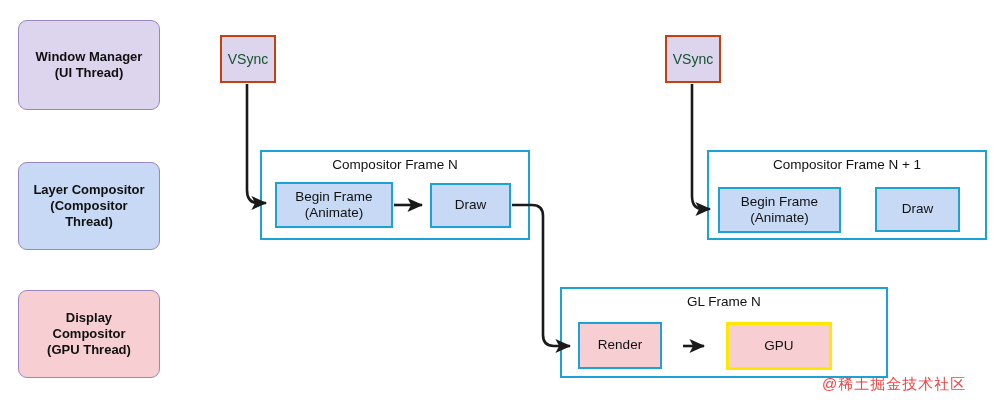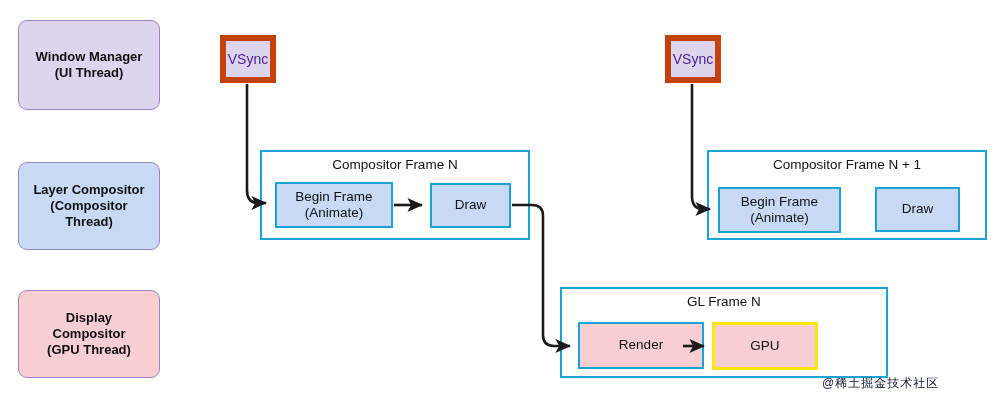--- a/index.html
+++ b/index.html
@@ -30,26 +30,26 @@
     font-size: 13px;
     color: #0f0f0f;
     line-height: 1.25;
     white-space: pre-line;
   }
 
   
   .vsync-box {
     position: absolute;
     box-sizing: border-box;
-    border: 6px solid #c2410c;
+    border: 2px solid #c2410c;
     display: flex;
     align-items: center;
     justify-content: center;
     font-size: 14px;
-    color: #4c1d95;
+    color: #14532d;
   }
 
   
   .frame-container {
     position: absolute;
     box-sizing: border-box;
     border: 2.5px solid #1ba3d6;
     background: transparent;
     text-decoration: underline;
   }
@@ -72,37 +72,38 @@
     align-items: center;
     justify-content: center;
     text-align: center;
     font-size: 13.5px;
     color: #111111;
     line-height: 1.2;
     white-space: pre-line;
   }
   .step-box.gpu-box {
     border: 3px solid #ffe800;
+    margin-left: 14px;
   }
 
   
   #connectors {
     position: absolute;
     left: 0;
     top: 0;
     width: 995px;
     height: 400px;
     pointer-events: none;
   }
 
   
   .watermark {
     position: absolute;
-    font-size: 12px;
-    color: #0f172a;
+    font-size: 15px;
+    color: #ef4444;
     letter-spacing: 1px;
     white-space: nowrap;
   }
 </style>
 </head>
 <body>
 
 <div id="stage">
 
   <div class="legend-box" style="left:18px; top:20px; width:142px; height:90px; background:#ddd4ee;">
@@ -148,21 +149,21 @@
     <span>Begin Frame
 (Animate)</span>
   </div>
   <div class="step-box" style="left:875px; top:187px; width:85px; height:45px; background:#c7d9f5;">
     <span>Draw</span>
   </div>
 
   <div class="frame-container" style="left:560px; top:287px; width:328px; height:91px;">
     <div class="frame-title">GL Frame N</div>
   </div>
-  <div class="step-box" style="left:578px; top:322px; width:126px; height:47px; background:#f7cfd2;">
+  <div class="step-box" style="left:578px; top:322px; width:84px; height:47px; background:#f7cfd2;">
     <span>Render</span>
   </div>
   <div class="step-box gpu-box" style="left:712px; top:322px; width:106px; height:48px; background:#f7cfd2;">
     <span>GPU</span>
   </div>
 
   <svg id="connectors" viewBox="0 0 995 400" xmlns="http://www.w3.org/2000/svg">
     <defs>
       <marker id="arrowhead" markerWidth="7" markerHeight="7" refX="5.6" refY="3" orient="auto" markerUnits="strokeWidth">
         <path d="M0,0.3 L6,3 L0,5.7 L1.4,3 Z" fill="#1a1a1a"></path>

